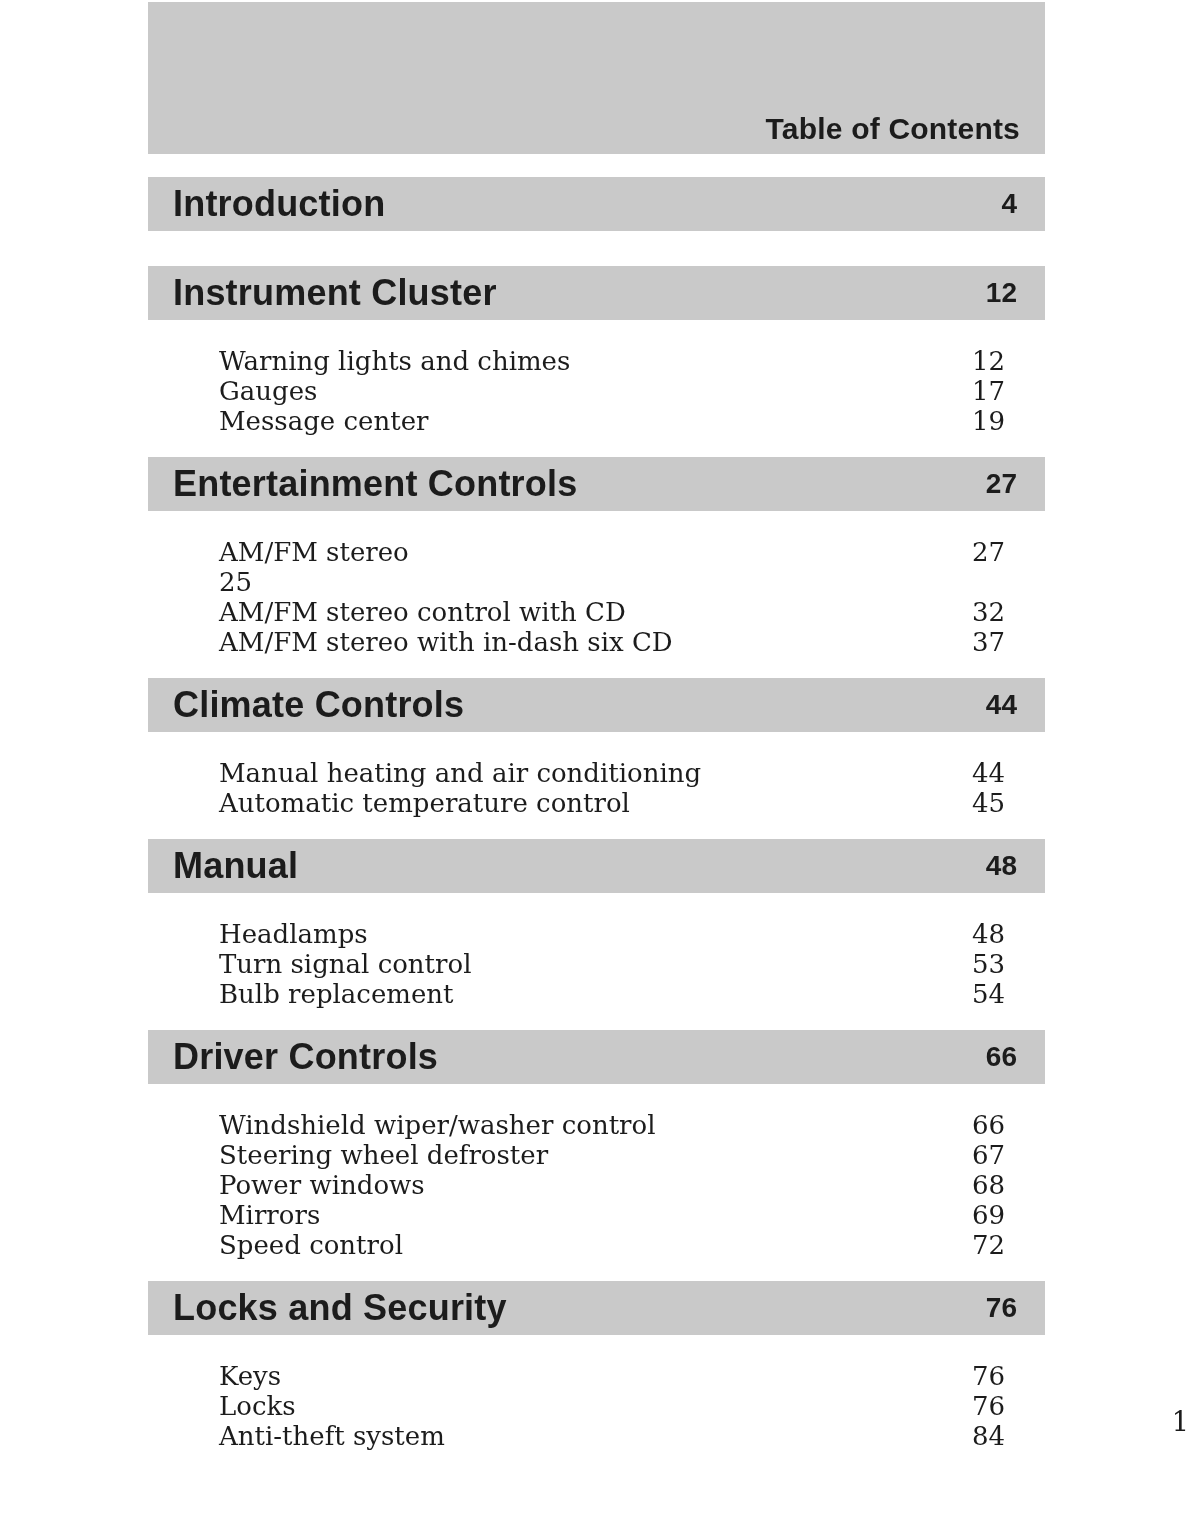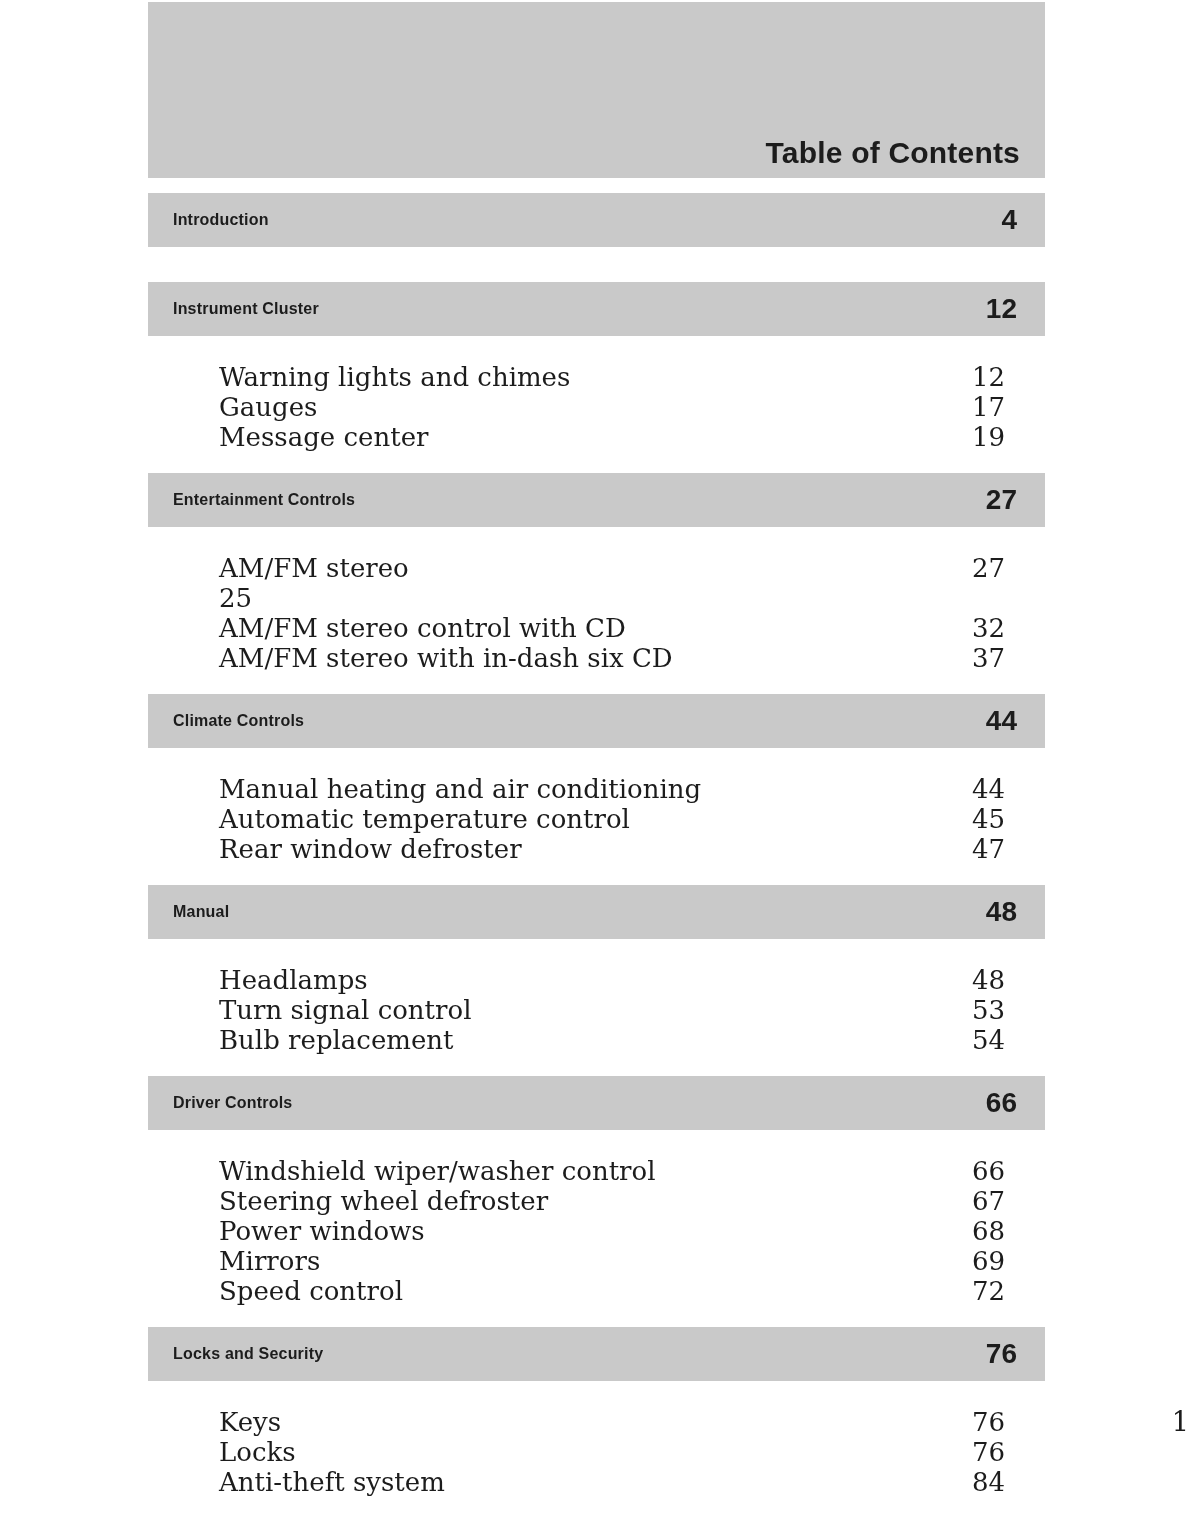--- a/index.html
+++ b/index.html
@@ -15,48 +15,48 @@
     position: relative;
     overflow: hidden;
   }
   .page {
     position: absolute;
     left: 148px;
     top: 2px;
     width: 897px;
   }
   .toc-header {
-    height: 176px;
+    height: 152px;
     background: var(--bar, #c9c9c9);
     display: flex;
     align-items: flex-end;
     justify-content: flex-end;
     box-sizing: border-box;
     padding: 0 25px 8px 0;
-    margin-bottom: 15px;
+    margin-bottom: 23px;
   }
   .toc-title {
     font-size: 30px;
     font-weight: 700;
     letter-spacing: 0.2px;
   }
   .toc-section {
     margin: 0;
   }
   .section-bar {
     height: 54px;
     background: var(--bar, #c9c9c9);
     display: flex;
     align-items: center;
     justify-content: space-between;
     box-sizing: border-box;
     padding: 0 28px 0 25px;
   }
   .section-title {
-    font-size: 16px;
+    font-size: 36px;
     font-weight: 700;
     letter-spacing: 0.2px;
   }
   .section-page {
     font-size: 28px;
     font-weight: 700;
   }
   .sub-list {
     list-style: none;
     margin: 12px;
@@ -167,24 +167,20 @@
   <li class="sub-item">
     <span class="item-label">Manual heating and air conditioning</span>
     <span class="item-page">44</span>
   </li>
 
   <li class="sub-item">
     <span class="item-label">Automatic temperature control</span>
     <span class="item-page">45</span>
   </li>
 
-  <li class="sub-item">
-    <span class="item-label">Rear window defroster</span>
-    <span class="item-page">47</span>
-  </li>
 </ul>
   </section>
 
   <section class="toc-section">
     <div class="section-bar">
       <span class="section-title">Manual</span>
       <span class="section-page">48</span>
     </div>
     <ul class="sub-list">
   <li class="sub-item">

